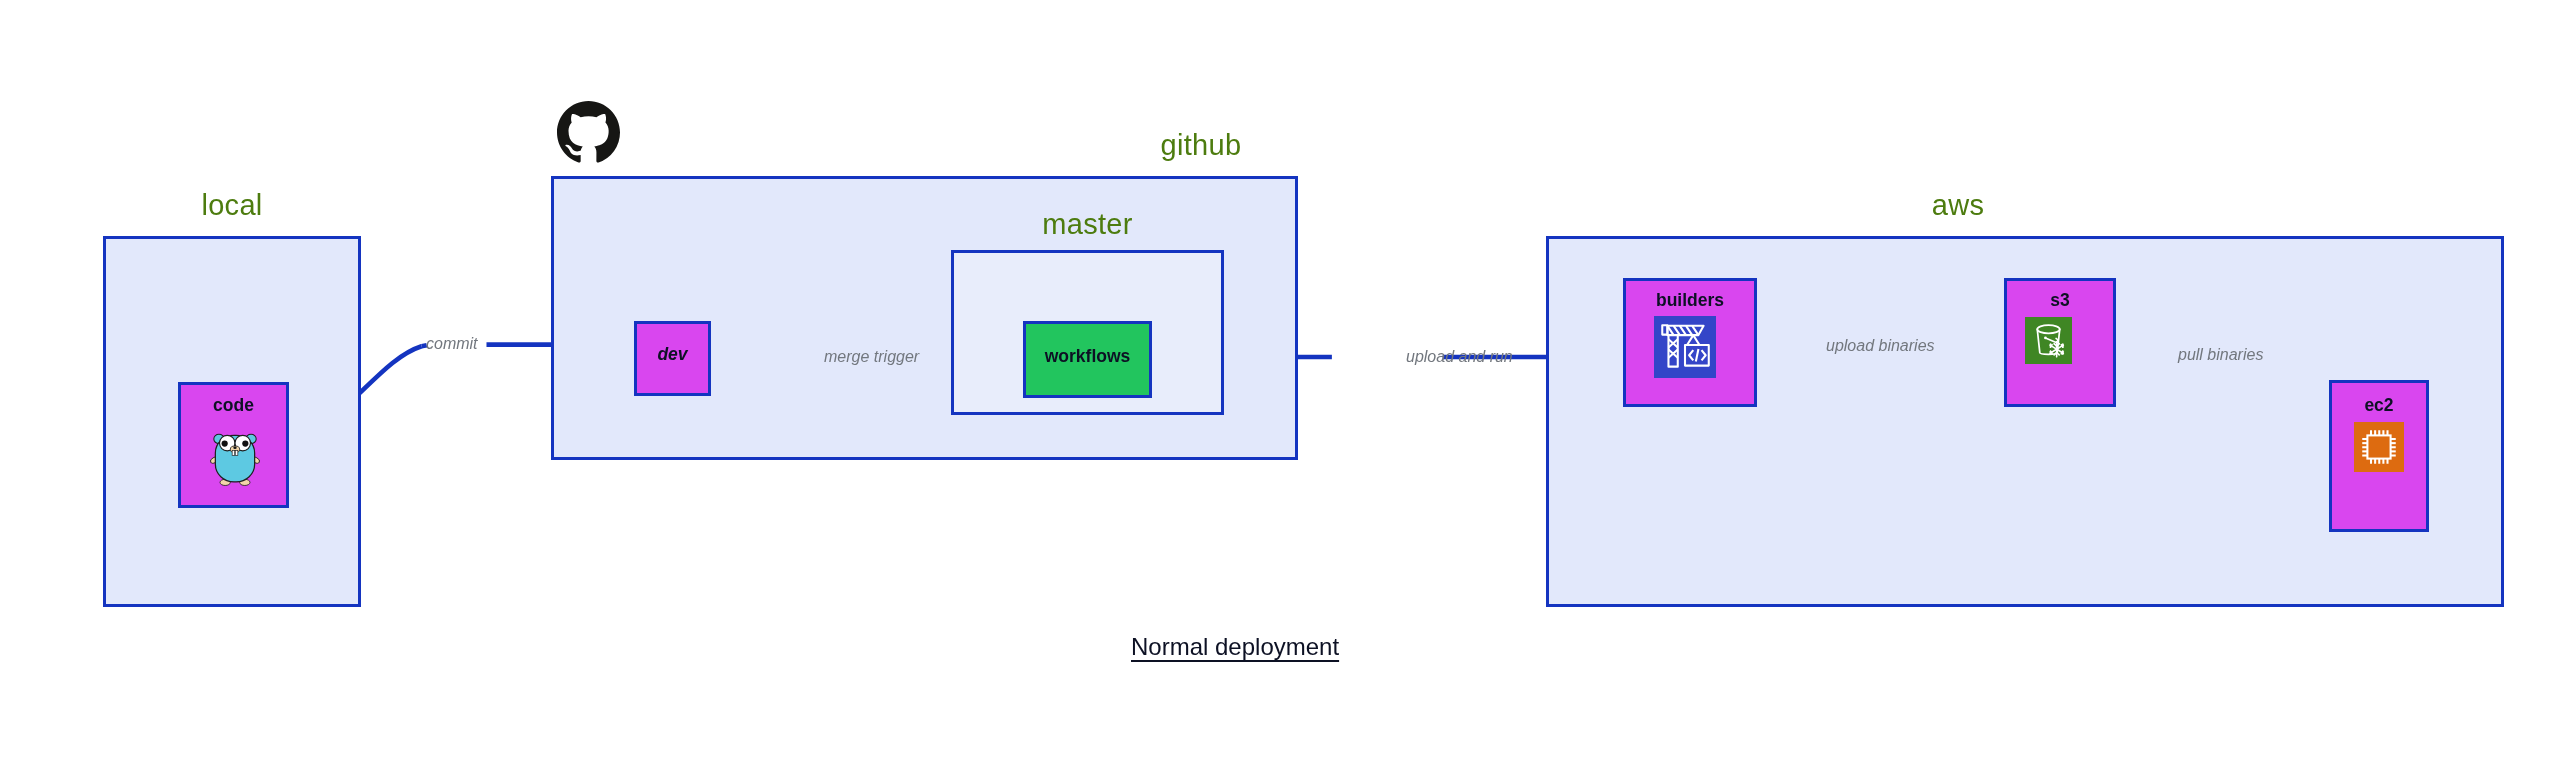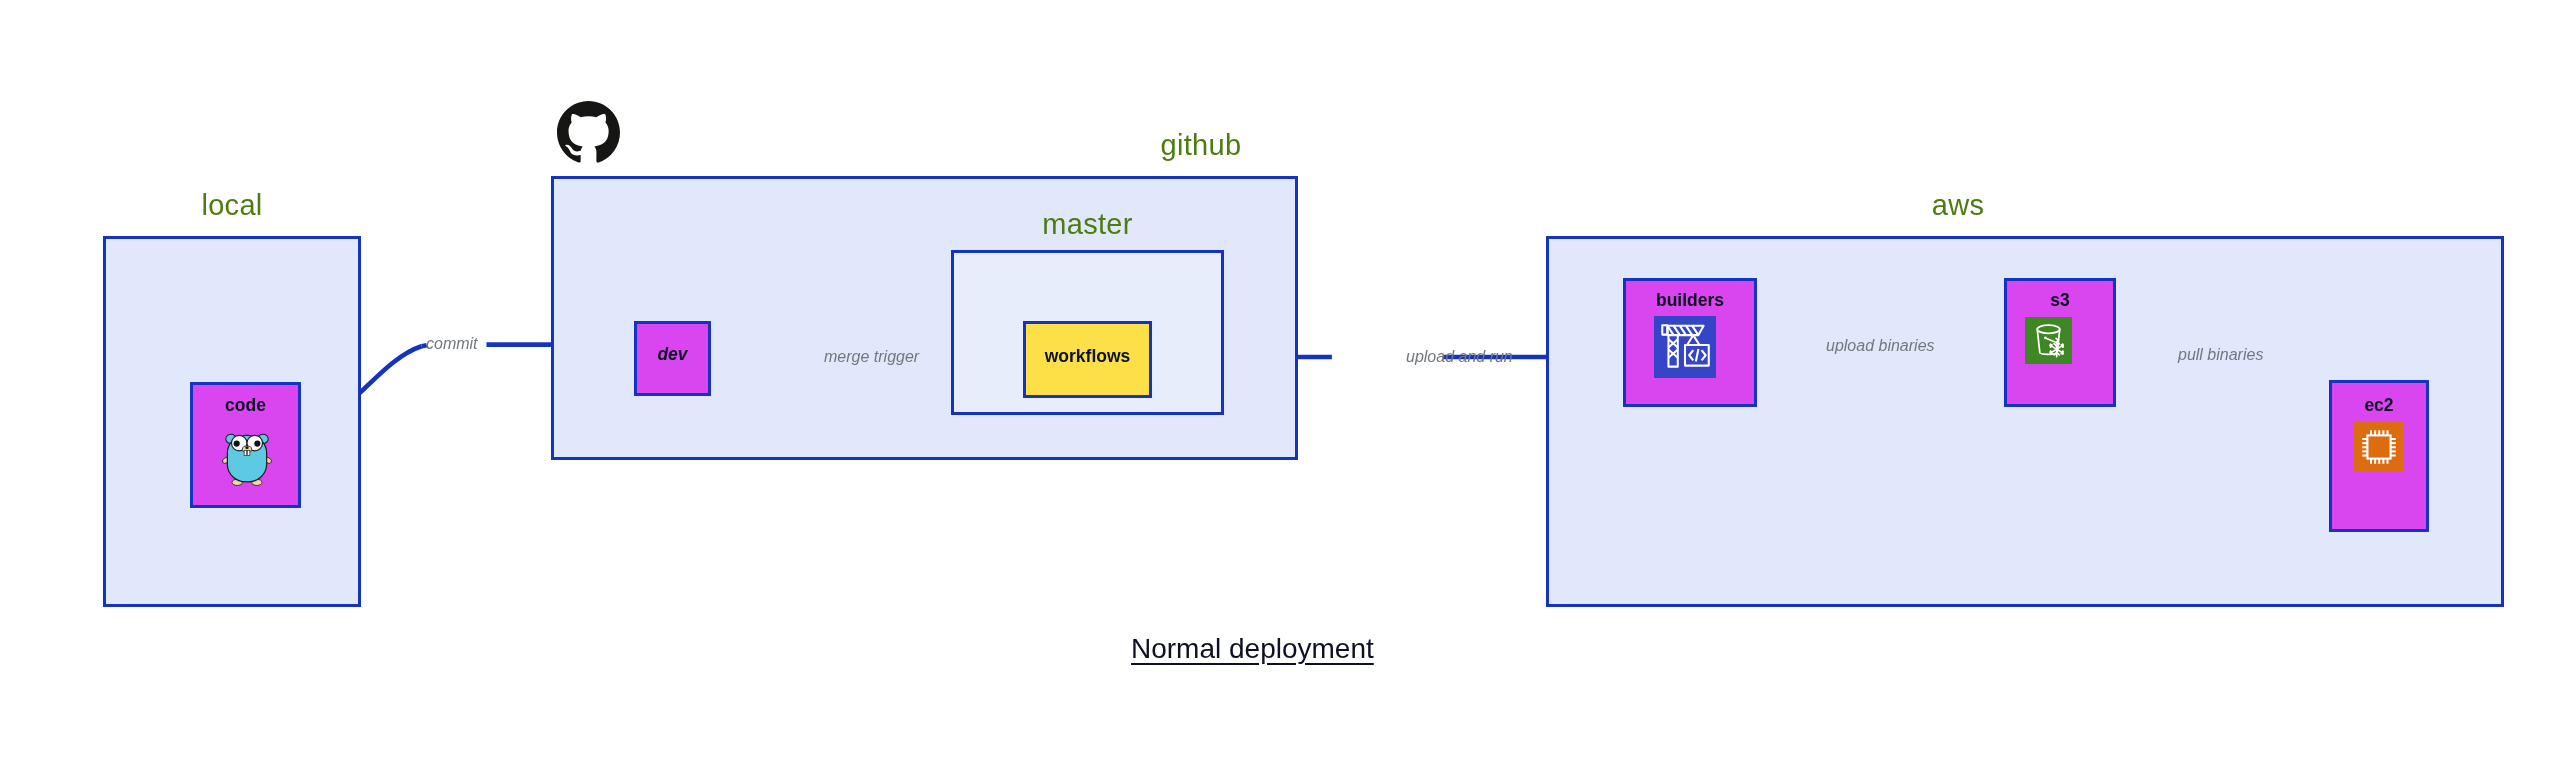--- a/index.html
+++ b/index.html
@@ -42,21 +42,21 @@
     background: #e8edfb;
     border: 3.6px solid #1434c0;
   }
 
   
   .node-box {
     background: #d946ef;
     border: 3.6px solid #1434c0;
   }
   .node-box.light {
-    background: #fde047;
+    background: #22c55e;
   }
   .node-label {
     position: absolute;
     left: 0;
     right: 0;
     text-align: center;
     color: #0d1124;
     font-size: 17.5px;
     font-weight: bold;
     line-height: 1;
@@ -69,21 +69,21 @@
     font-size: 16px;
     font-style: italic;
     white-space: nowrap;
     background: transparent;
     line-height: 1;
   }
 
   
   .diagram-title {
     color: #0d1124;
-    font-size: 28px;
+    font-size: 24px;
     font-weight: 400;
     text-decoration: underline;
     text-underline-offset: 5.2px;
     white-space: nowrap;
     line-height: 1;
   }
 
   
   #wires {
     position: absolute;
@@ -125,21 +125,21 @@
     <line x1="3795" y1="669" x2="3888" y2="669" stroke="#1434c0" stroke-width="9" marker-end="url(#arrowhead)"></line>
 
     <path d="M 4070,669 C 4160,672 4210,690 4226,704" stroke="#1434c0" stroke-width="9" fill="none"></path>
     <path d="M 4325,707 C 4420,742 4500,800 4548,847" stroke="#1434c0" stroke-width="9" fill="none" marker-end="url(#arrowhead)"></path>
   </svg>
 
   <div class="abs group-label" style="left:103px; top:191px; width:258px;">local</div>
 
   <div class="abs group-box" style="left:103px; top:236px; width:258px; height:371px;"></div>
 
-  <div class="abs node-box" style="left:190px; top:382px; width:111px; height:126px;">
+  <div class="abs node-box" style="left:178px; top:382px; width:111px; height:126px;">
     <div class="node-label" style="top:12.4px;">code</div>
 
     <svg class="icon-tile" style="left:27px; top:40px;" width="54" height="61" viewBox="0 0 104 118" xmlns="http://www.w3.org/2000/svg">
 
       <ellipse cx="21" cy="27" rx="10" ry="9" fill="#5dc9e2" stroke="#1f1f1f" stroke-width="2"></ellipse>
       <ellipse cx="83" cy="27" rx="10" ry="9" fill="#5dc9e2" stroke="#1f1f1f" stroke-width="2"></ellipse>
 
       <ellipse cx="12" cy="68" rx="8" ry="5" fill="#f3d6a8" stroke="#1f1f1f" stroke-width="1.6" transform="rotate(-28 12 68)"></ellipse>
       <ellipse cx="92" cy="68" rx="8" ry="5" fill="#f3d6a8" stroke="#1f1f1f" stroke-width="1.6" transform="rotate(28 92 68)"></ellipse>
 

